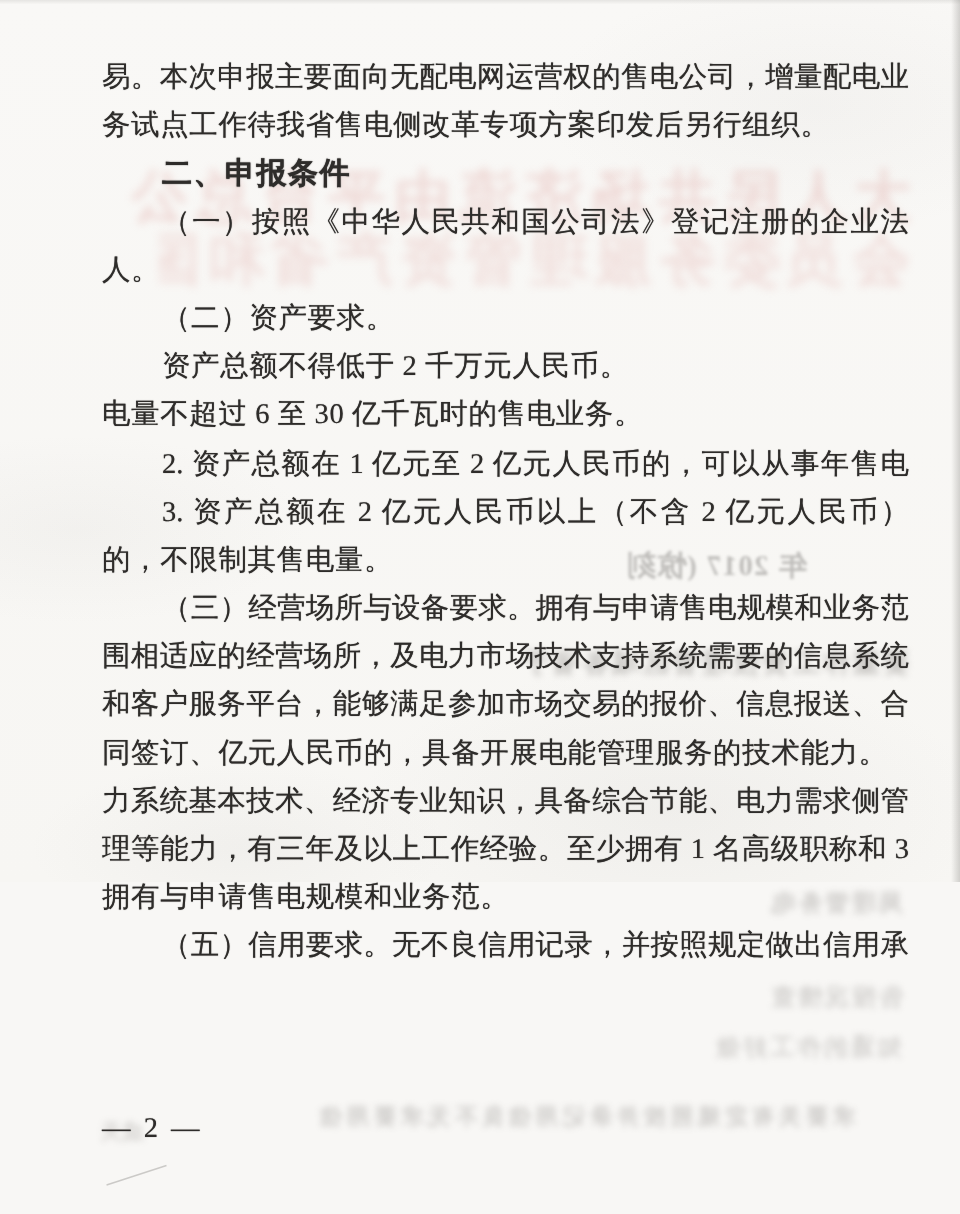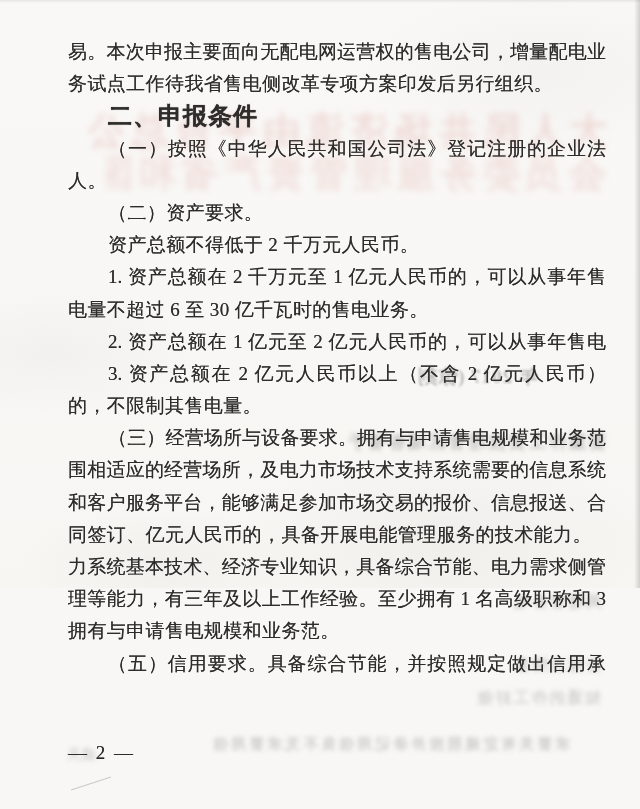--- a/index.html
+++ b/index.html
@@ -34,21 +34,21 @@
     letter-spacing:0.4px;white-space:nowrap;
     text-shadow:0 0 0.6px rgba(46,44,42,0.75);
   }
   .line.fill{
     white-space:normal;letter-spacing:0;
     text-align:justify;text-align-last:justify;
   }
   .line.indent{padding-left:40px;}
   .line.heading{
     font-family:"Liberation Sans","DejaVu Sans",sans-serif;
-    font-weight:bold;font-size:24px;letter-spacing:1px;
+    font-weight:bold;font-size:20px;letter-spacing:1px;
     text-shadow:0 0 0.8px rgba(30,28,26,0.9);
   }
   .pagenum{
     position:absolute;left:68px;top:742px;
     font-size:19px;color:#2e2c2a;letter-spacing:2px;
     text-shadow:0 0 0.6px rgba(46,44,42,0.7);
   }
   .ghost{
     position:absolute;pointer-events:none;white-space:nowrap;overflow:hidden;
     transform:scaleX(-1);transform-origin:center;
@@ -79,31 +79,30 @@
     </div>
 
   <div class="textcol" id="lines">
       <div class="line fill">易。本次申报主要面向无配电网运营权的售电公司，增量配电业</div>
       <div class="line">务试点工作待我省售电侧改革专项方案印发后另行组织。</div>
       <div class="line indent heading">二、申报条件</div>
       <div class="line indent fill">（一）按照《中华人民共和国公司法》登记注册的企业法</div>
       <div class="line">人。</div>
       <div class="line indent">（二）资产要求。</div>
       <div class="line indent">资产总额不得低于 2 千万元人民币。</div>
-      <div class="line indent fill">1. 资产总额在 2 千万元至 1 亿元人民币的，可以从事年售</div>
       <div class="line">电量不超过 6 至 30 亿千瓦时的售电业务。</div>
       <div class="line indent fill">2. 资产总额在 1 亿元至 2 亿元人民币的，可以从事年售电</div>
       <div class="line indent fill">3. 资产总额在 2 亿元人民币以上（不含 2 亿元人民币）</div>
       <div class="line">的，不限制其售电量。</div>
       <div class="line indent fill">（三）经营场所与设备要求。拥有与申请售电规模和业务范</div>
       <div class="line fill">围相适应的经营场所，及电力市场技术支持系统需要的信息系统</div>
       <div class="line fill">和客户服务平台，能够满足参加市场交易的报价、信息报送、合</div>
       <div class="line">同签订、亿元人民币的，具备开展电能管理服务的技术能力。</div>
       <div class="line fill">力系统基本技术、经济专业知识，具备综合节能、电力需求侧管</div>
       <div class="line fill">理等能力，有三年及以上工作经验。至少拥有 1 名高级职称和 3</div>
       <div class="line">拥有与申请售电规模和业务范。</div>
-      <div class="line indent fill">（五）信用要求。具备综合节能，并按照规定做出信用承</div>
+      <div class="line indent fill">（五）信用要求。无不良信用记录，并按照规定做出信用承</div>
     </div>
 
   <div class="pagenum">— 2 —</div>
 
   <div class="scratch"></div>
 </div>
 
 </body></html>

